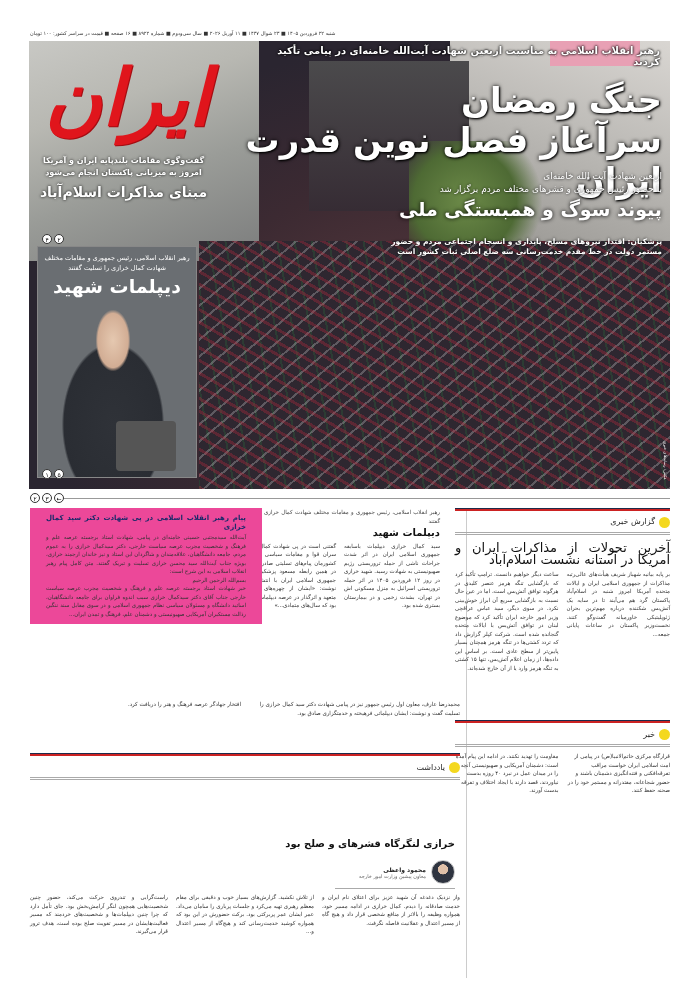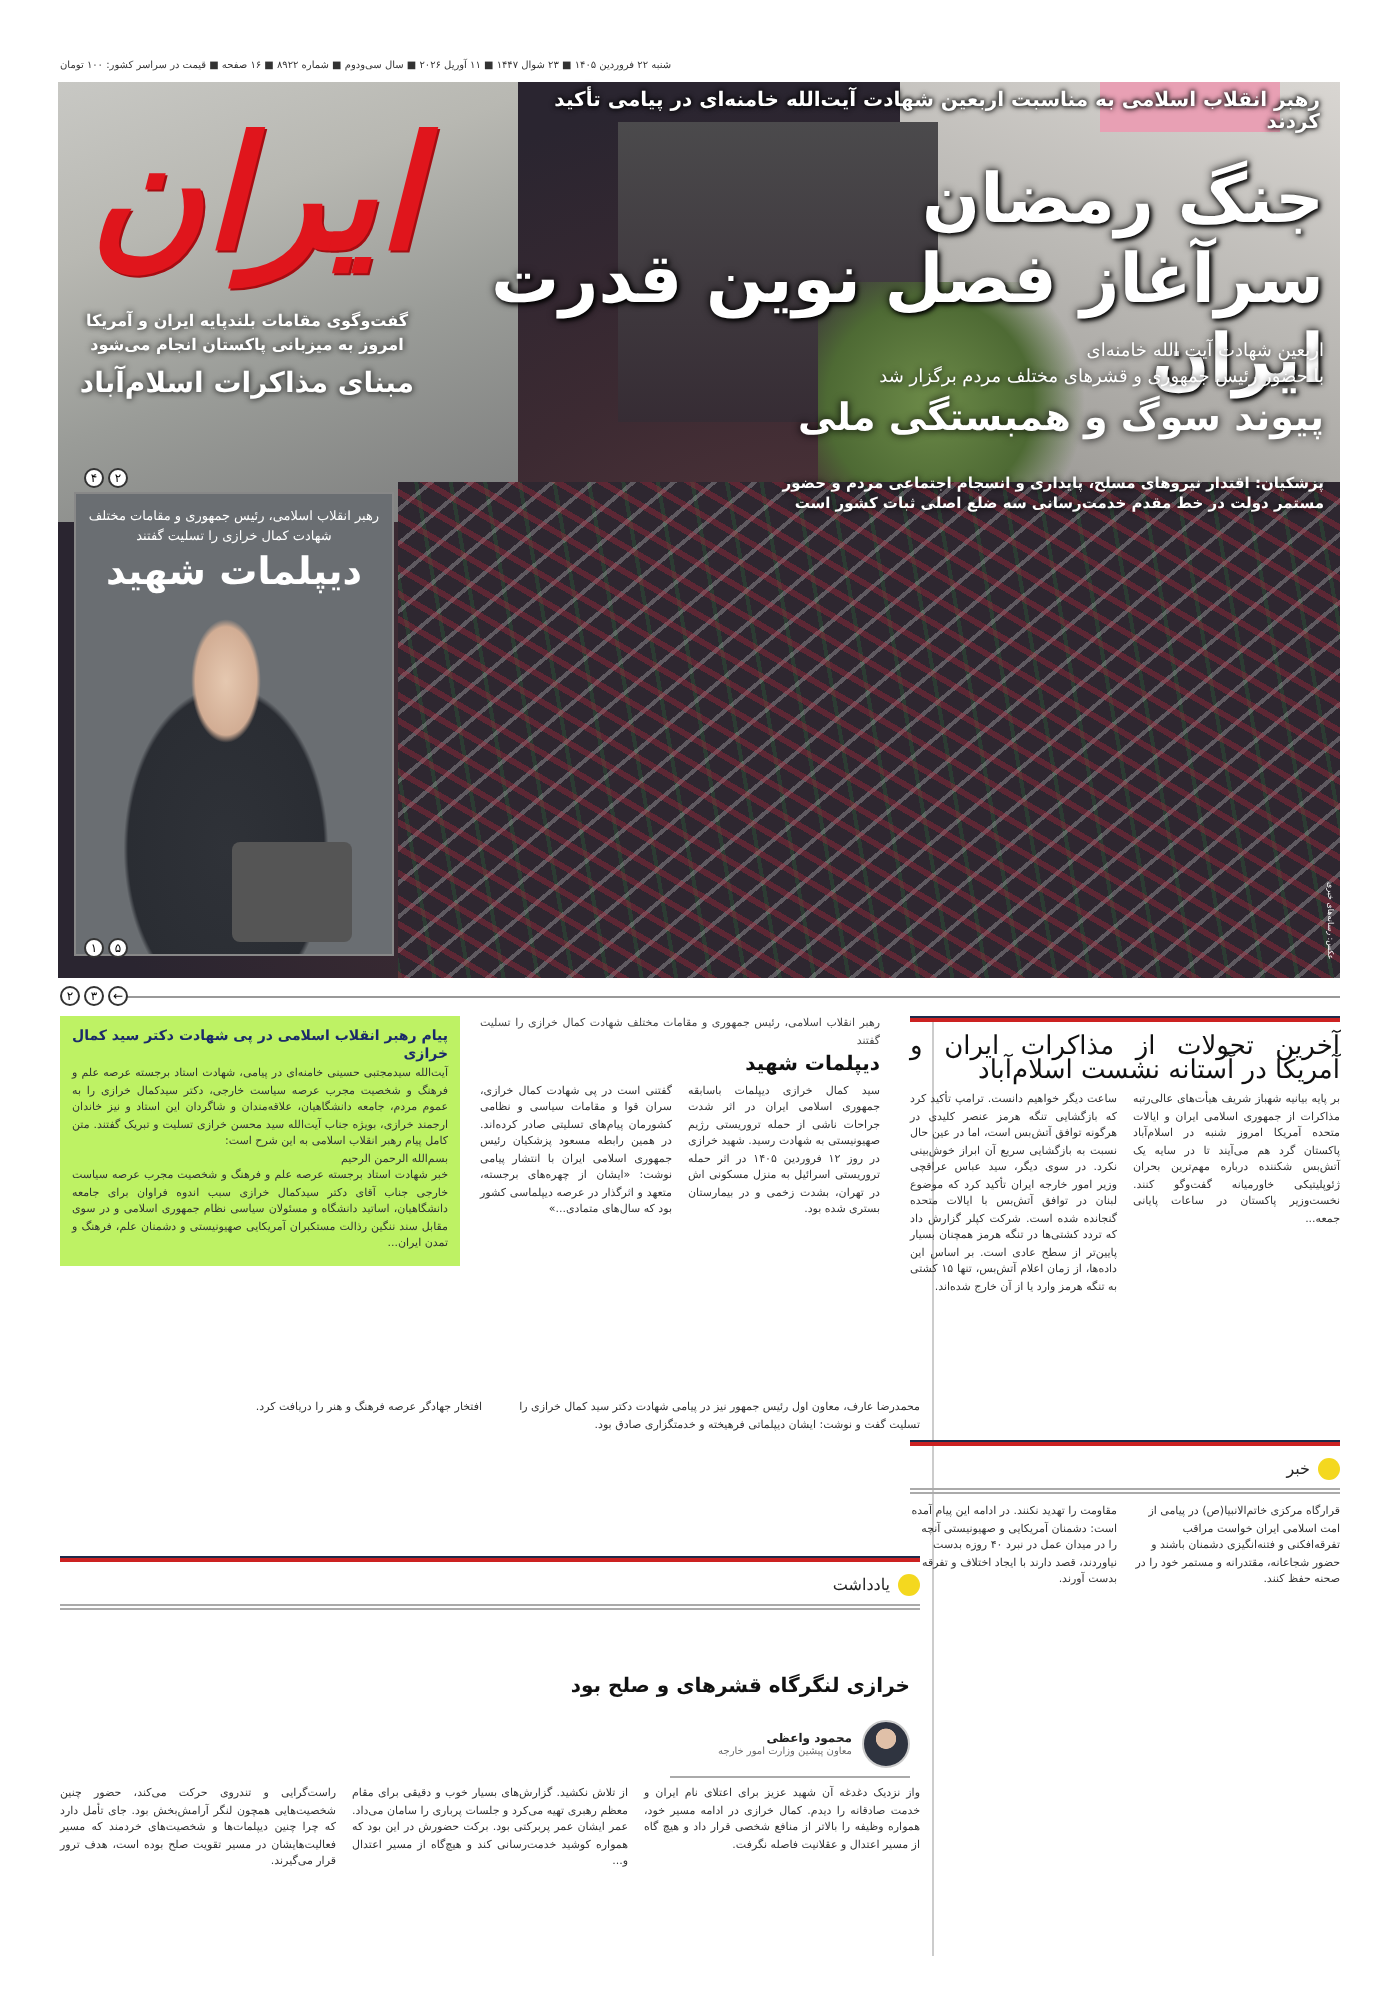--- a/index.html
+++ b/index.html
@@ -55,28 +55,28 @@
   .col-right { position: absolute; top: 508px; right: 30px; width: 215px; font-size: 5.5px; color: #333; line-height: 8.5px; text-align: justify; }
   .section-bar { height: 3px; background: #c22; border-top: 1px solid #1d2b4a; margin-bottom: 4px; }
   .section-label { display: flex; align-items: center; gap: 4px; font-size: 8px; color: #222; padding: 2px 0 4px; border-bottom: 3px double #aaa; }
   .dot { width: 11px; height: 11px; border-radius: 50%; background: #f4d81f; display: inline-block; }
   .art-title { font-size: 13px; font-weight: normal; color: #111; margin: 7px 0 4px; line-height: 12px; }
   .two-col { display: flex; gap: 8px; }
   .two-col p { flex: 1; }
   .col-mid { position: absolute; top: 508px; right: 260px; width: 200px; font-size: 5.5px; color: #333; line-height: 8.5px; text-align: justify; }
   .col-mid .sub { font-size: 5.5px; color: #444; margin-bottom: 4px; }
   .col-mid .title { font-size: 10px; font-weight: bold; color: #111; margin-bottom: 4px; }
-  .col-left { position: absolute; top: 508px; left: 30px; width: 200px; background: #bef264; padding: 6px 6px; font-size: 5.5px; color: #333; line-height: 8.5px; text-align: justify; }
+  .col-left { position: absolute; top: 508px; left: 30px; width: 232px; background: #ec4899; padding: 6px 16px; font-size: 5.5px; color: #333; line-height: 8.5px; text-align: justify; }
   .col-left .title { color: #1b2a6a; font-weight: bold; font-size: 7px; margin-bottom: 2px; }
   .mid-second { position: absolute; top: 620px; left: 30px; width: 430px; font-size: 5.5px; color: #333; line-height: 8.5px; }
   .mid-second .cols { display: flex; gap: 8px; }
   .mid-second .cols p { flex: 1; }
   .khabar { position: absolute; top: 720px; right: 30px; width: 215px; }
   .khabar-article { position: absolute; top: 752px; right: 30px; width: 215px; font-size: 5.5px; color: #333; line-height: 8.5px; }
-  .yaddasht { position: absolute; top: 778px; left: 30px; width: 430px; }
+  .yaddasht { position: absolute; top: 753px; left: 30px; width: 430px; }
   .yaddasht .section-bar { margin-bottom: 4px; }
   .yaddasht .section-label { justify-content: flex-start; }
   .op-title { position: absolute; top: 838px; right: 245px; width: 200px; font-size: 10px; font-weight: bold; color: #111; text-align: right; }
   .author { position: absolute; top: 860px; right: 245px; width: 120px; display: flex; align-items: center; gap: 5px; border-bottom: 1px solid #aaa; padding-bottom: 4px; }
   .author .avatar { width: 24px; height: 24px; border-radius: 50%; background: radial-gradient(circle at 50% 38%, #e0c0a8 0 28%, #2f3440 30% 100%); border: 1px solid #ccc; }
   .author .name { font-size: 6px; font-weight: bold; color: #222; }
   .author .role { font-size: 5px; color: #666; }
   .op-body { position: absolute; top: 893px; left: 30px; width: 430px; font-size: 5.5px; color: #333; line-height: 8.5px; display: flex; gap: 8px; }
   .op-body p { flex: 1; text-align: justify; }
   .vrule { position: absolute; top: 508px; left: 466px; width: 1px; height: 470px; background: #ccc; }
@@ -140,20 +140,24 @@
     <span>۲</span>
     <span>۳</span>
     <span>←</span>
   </div>
 </div>
 
 <div class="vrule"></div>
 
 <div class="col-right">
   <div class="section-bar"></div>
+  <div class="section-label">
+    <span class="dot"></span>
+    <span>گزارش خبری</span>
+  </div>
   <div class="art-title">آخرین تحولات از مذاکرات ایران و آمریکا در آستانه نشست اسلام‌آباد</div>
   <div class="two-col">
     <p>بر پایه بیانیه شهباز شریف هیأت‌های عالی‌رتبه مذاکرات از جمهوری اسلامی ایران و ایالات متحده آمریکا امروز شنبه در اسلام‌آباد پاکستان گرد هم می‌آیند تا در سایه یک آتش‌بس شکننده درباره مهم‌ترین بحران ژئوپلیتیکی خاورمیانه گفت‌وگو کنند. نخست‌وزیر پاکستان در ساعات پایانی جمعه...</p>
     <p>ساعت دیگر خواهیم دانست. ترامپ تأکید کرد که بازگشایی تنگه هرمز عنصر کلیدی در هرگونه توافق آتش‌بس است، اما در عین حال نسبت به بازگشایی سریع آن ابراز خوش‌بینی نکرد. در سوی دیگر، سید عباس عراقچی وزیر امور خارجه ایران تأکید کرد که موضوع لبنان در توافق آتش‌بس با ایالات متحده گنجانده شده است. شرکت کپلر گزارش داد که تردد کشتی‌ها در تنگه هرمز همچنان بسیار پایین‌تر از سطح عادی است. بر اساس این داده‌ها، از زمان اعلام آتش‌بس، تنها ۱۵ کشتی به تنگه هرمز وارد یا از آن خارج شده‌اند.</p>
   </div>
 </div>
 
 <div class="col-mid">
   <div class="sub">رهبر انقلاب اسلامی، رئیس جمهوری و مقامات مختلف شهادت کمال خرازی را تسلیت گفتند</div>
   <div class="title">دیپلمات شهید</div>

